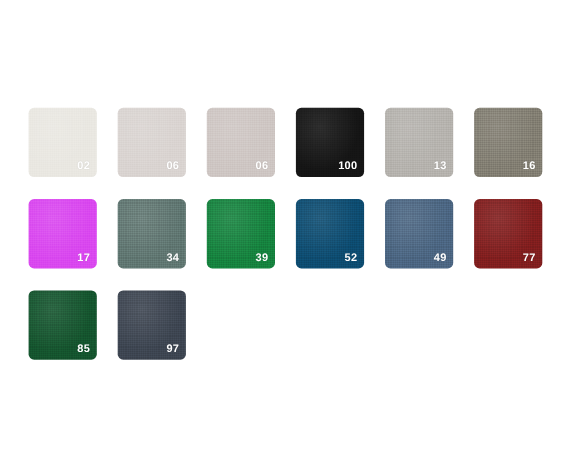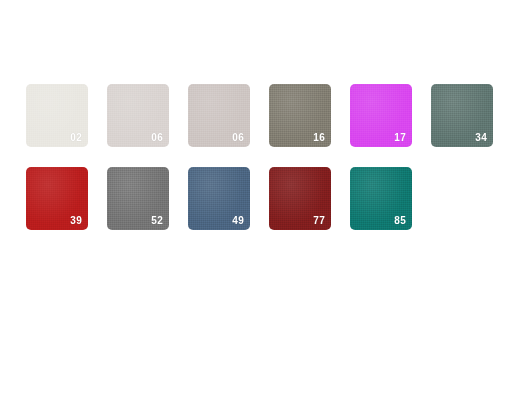--- a/index.html
+++ b/index.html
@@ -14,20 +14,21 @@
     overflow: hidden;
     font-family: "Liberation Sans", sans-serif;
     -webkit-font-smoothing: antialiased;
   }
   #palette-board {
     position: relative;
     width: 512px;
     height: 344px;
     background: #ffffff;
     box-sizing: border-box;
+    margin-top: 14px;
   }
   #swatch-grid {
     position: absolute;
     left: 26px;
     top: 84px;
     width: 446px;
     display: grid;
     grid-template-columns: repeat(6, 62px);
     grid-auto-rows: 63px;
     column-gap: 19px;
@@ -99,55 +100,70 @@
       <div class="swatch" style="background-color: rgb(217, 211, 208);">
         <div class="sheen"></div>
         <div class="texture"></div>
         <span class="swatch-label">06</span>
       </div>
       <div class="swatch" style="background-color: rgb(205, 197, 194);">
         <div class="sheen"></div>
         <div class="texture"></div>
         <span class="swatch-label">06</span>
       </div>
+      <div class="swatch" style="background-color: rgb(20, 20, 20);">
+        <div class="sheen"></div>
+        <div class="texture"></div>
+        <span class="swatch-label">100</span>
+      </div>
+      <div class="swatch" style="background-color: rgb(180, 177, 172);">
+        <div class="sheen"></div>
+        <div class="texture"></div>
+        <span class="swatch-label">13</span>
+      </div>
       <div class="swatch" style="background-color: rgb(128, 124, 112); text-decoration: underline;">
         <div class="sheen"></div>
         <div class="texture"></div>
         <span class="swatch-label">16</span>
       </div>
       <div class="swatch" style="background-color: #d946ef;">
         <div class="sheen"></div>
         <div class="texture"></div>
         <span class="swatch-label">17</span>
       </div>
       <div class="swatch" style="background-color: rgb(95, 117, 112);">
         <div class="sheen"></div>
         <div class="texture"></div>
         <span class="swatch-label">34</span>
       </div>
-      <div class="swatch" style="background-color: #b91c1c;">
+      <div class="swatch" style="background-color: #15803d;">
         <div class="sheen"></div>
         <div class="texture"></div>
         <span class="swatch-label">39</span>
       </div>
-      <div class="swatch" style="background-color: #737373;">
+      <div class="swatch" style="background-color: #0c4a6e;">
         <div class="sheen"></div>
         <div class="texture"></div>
         <span class="swatch-label">52</span>
       </div>
       <div class="swatch" style="background-color: rgb(74, 100, 128);">
         <div class="sheen"></div>
         <div class="texture"></div>
         <span class="swatch-label">49</span>
       </div>
       <div class="swatch" style="background-color: #7f1d1d;">
         <div class="sheen"></div>
         <div class="texture"></div>
         <span class="swatch-label">77</span>
       </div>
-      <div class="swatch" style="background-color: #0f766e;">
+      <div class="swatch" style="background-color: #14532d;">
         <div class="sheen"></div>
         <div class="texture"></div>
         <span class="swatch-label">85</span>
+      </div>
+      <div class="swatch" style="background-color: rgb(60, 68, 80);">
+        <div class="sheen"></div>
+        <div class="texture"></div>
+        <span class="swatch-label">97</span>
       </div>
       <div class="swatch empty"></div>
     </div>
 </div>
 
 </body></html>

